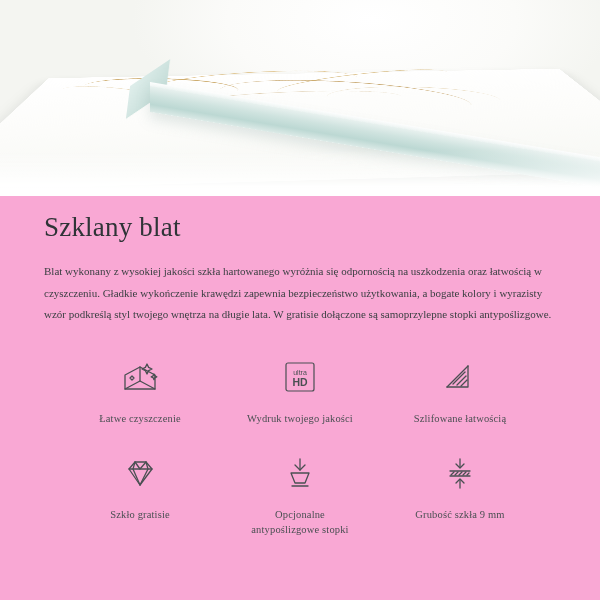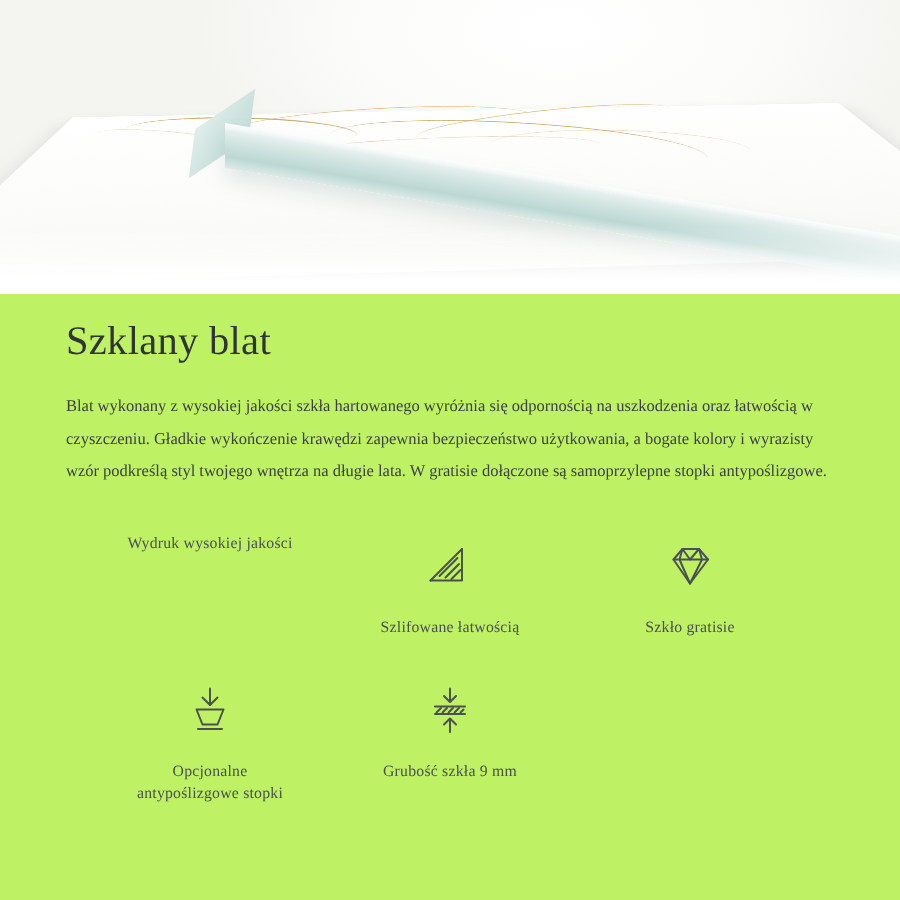--- a/index.html
+++ b/index.html
@@ -10,21 +10,21 @@
     width: 600px;
     height: 600px;
     background: #ffffff;
     font-family: "Liberation Serif", serif;
     overflow: hidden;
   }
   .page {
     position: relative;
     width: 600px;
     height: 600px;
-    background: #bef264;
+    background: #f9a8d4;
     overflow: hidden;
   }
 
   
   .hero {
     position: relative;
     width: 600px;
     height: 196px;
     overflow: hidden;
     background: #ffffff;
@@ -184,23 +184,43 @@
   </div>
 
   <div class="content">
     <h1 class="headline">
       <span>Szklany blat</span>
     </h1>
     <p class="body-copy">Blat wykonany z wysokiej jakości szkła hartowanego wyróżnia się odpornością na uszkodzenia oraz łatwością w czyszczeniu. Gładkie wykończenie krawędzi zapewnia bezpieczeństwo użytkowania, a bogate kolory i wyrazisty wzór podkreślą styl twojego wnętrza na długie lata. W gratisie dołączone są samoprzylepne stopki antypoślizgowe.</p>
 
     <div class="features">
 
-
-      <div class="feature">
-        <span class="feature-label">Wydruk wysokiej jakości</span>
+      <div class="feature">
+        <span class="feature-icon">
+          <svg width="44" height="40" viewBox="0 0 44 40" fill="none" stroke="#4a4f52" stroke-width="1.3" stroke-linecap="round" stroke-linejoin="round">
+            <path d="M7 31 L7 17 L22 9 L37 17 L37 31 Z"></path>
+            <path d="M7 31 L22 23 L37 31"></path>
+            <path d="M22 9 L22 23"></path>
+            <path d="M12 20 l2 2 2-2 -2-2 z"></path>
+            <path d="M29 6 l1.6 3.4 3.4 1.6 -3.4 1.6 -1.6 3.4 -1.6-3.4 -3.4-1.6 3.4-1.6 z"></path>
+            <path d="M36 16 l0.9 1.9 1.9 0.9 -1.9 0.9 -0.9 1.9 -0.9-1.9 -1.9-0.9 1.9-0.9 z"></path>
+          </svg>
+        </span>
+        <span class="feature-label">Łatwe czyszczenie</span>
+      </div>
+
+      <div class="feature">
+        <span class="feature-icon">
+          <svg width="44" height="42" viewBox="0 0 44 42" fill="none" stroke="#4a4f52" stroke-width="1.2" stroke-linecap="round" stroke-linejoin="round">
+            <rect x="8" y="6" width="28" height="28" rx="2"></rect>
+            <text x="22" y="18" font-family="Liberation Sans, sans-serif" font-size="7" fill="#4a4f52" stroke="none" text-anchor="middle">ultra</text>
+            <text x="22" y="29" font-family="Liberation Sans, sans-serif" font-size="10.5" font-weight="bold" fill="#4a4f52" stroke="none" text-anchor="middle">HD</text>
+          </svg>
+        </span>
+        <span class="feature-label">Wydruk twojego jakości</span>
       </div>
 
       <div class="feature">
         <span class="feature-icon">
           <svg width="44" height="40" viewBox="0 0 44 40" fill="none" stroke="#4a4f52" stroke-width="1.3" stroke-linecap="round" stroke-linejoin="round">
             <path d="M9 29 L30 8"></path>
             <path d="M9 29 L30 29 L30 8"></path>
             <path d="M15 26 L27 14"></path>
             <path d="M19 27 L28 18"></path>
             <path d="M23 28 L29 22"></path>

